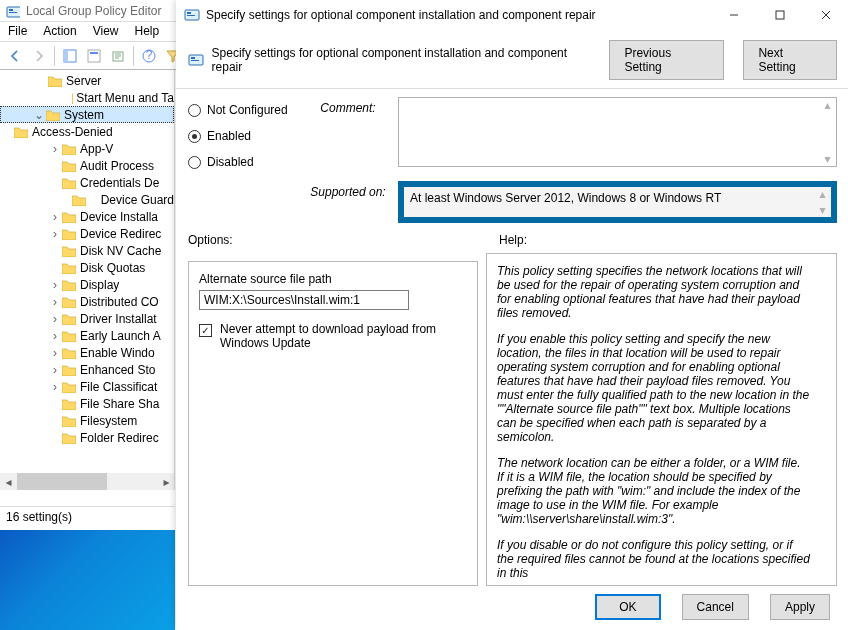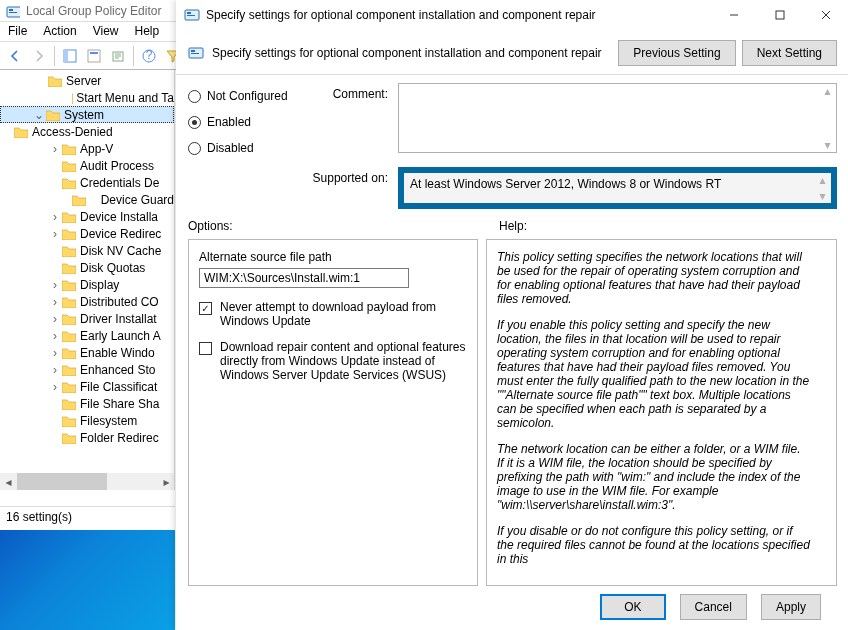--- a/index.html
+++ b/index.html
@@ -31,49 +31,49 @@
 
 .dlg { position: absolute; left: 176px; top: 0; width: 673px; height: 630px; background: #fff; box-shadow: -2px 0 6px rgba(0,0,0,0.15); display:flex; flex-direction:column;}
 .dlg-titlebar { height: 30px; display: flex; align-items: center; padding-left: 8px; }
 .dlg-titlebar .dlg-icon { width: 16px; height: 16px; margin-right: 6px; }
 .dlg-title { flex: 1; }
 .winbtn { width: 46px; height: 30px; display:flex;align-items:center;justify-content:center; }
 .winbtn svg { width: 10px; height: 10px; }
 .dlg-header { padding: 10px 12px 2px 12px; display:flex; align-items:center; }
 .dlg-header .dlg-icon { width: 16px; height:16px; margin-right: 8px; }
 .dlg-header .spacer { flex: 1; }
-.btn { background: #e1e1e1; border: 1px solid #adadad; padding: 5px 14px; margin-left: 6px; cursor: default; }
+.btn { background: #e1e1e1; border: 1px solid #adadad; padding: 5px 14px; margin-left: 19px; cursor: default; }
 .btn.primary { border: 2px solid #0078d7; padding: 4px 22px; }
 .dlg-divider { border-top: 1px solid #dcdcdc; margin: 6px 0 2px 0; }
 
 .dlg-top { display:flex; padding: 6px 12px 0 12px; }
 .radio-col { width: 120px; }
 .radio-row { display:flex; align-items:center; height: 26px; gap: 6px; }
 .radio { width:13px; height:13px; border:1px solid #333; border-radius:50%; display:flex;align-items:center;justify-content:center;}
 .radio.checked::after { content:""; width:5px;height:5px;border-radius:50%;background:#333;}
-.lbl-col { width: 90px; text-align: right; padding-right: 10px; padding-top: 4px;}
+.lbl-col { width: 90px; text-align: center; padding-right: 10px; padding-top: 4px; font-style: italic;}
 .field-col { flex:1; }
 .commentbox { width: 100%; height: 70px; border:1px solid #b0b0b0; background:#fff; position:relative;}
 .suprow { display:flex; padding: 6px 12px 2px 12px; }
 .supportedbox { flex:1; height: 42px; border:6px solid #0369a1; background:#f4f4f4; padding:4px 6px; position:relative;}
 .sbv { position:absolute; right:0; top:0; bottom:0; width:17px; display:flex;flex-direction:column;justify-content:space-between;align-items:center;color:#b0b0b0;}
 .labels-row { display:flex; padding: 8px 12px 2px 12px; gap: 13px; }
 .labels-row .l1 { flex: 0 0 298px; }
 
 .dlg-main { display:flex; gap: 8px; padding: 4px 12px 0 12px; flex:1; min-height:0;}
 .panel { border:1px solid #b8b8b8; padding: 10px; overflow:hidden;}
-.options-panel { width: 290px; }
+.options-panel { width: 290px; margin-top: 8px; }
 .help-panel { flex:1; overflow:hidden; }
 .textinput { width: 210px; border:1px solid #7a7a7a; padding: 2px 4px; margin-top:4px; }
 .chk-row { display:flex; gap:8px; margin-top: 12px; align-items:flex-start;}
 .chk { width:13px;height:13px;border:1px solid #333; margin-top:2px; flex-shrink:0; display:flex;align-items:center;justify-content:center;}
 .chk.checked::after { content:"✓"; font-size:10px; line-height:10px; color:#222;}
 .help-panel p { margin: 0 16px 12px 0; font-style: italic; }
 
-.dlg-footer { display:flex; justify-content:flex-end; padding: 8px 28px 10px 12px; gap:8px;align-items:flex-end; }
+.dlg-footer { display:flex; justify-content:flex-end; padding: 8px 19px 10px 12px; gap:2px;align-items:flex-end; }
 </style>
 </head>
 <body>
 
 <svg width="0" height="0" style="position:absolute">
   <defs>
     <g id="fld">
       <path d="M0 2 L5 2 L7 4 L14 4 L14 12 L0 12 Z" fill="#ffd868" stroke="#c9a227" stroke-width="0.6"></path>
     </g>
     <g id="gpicon">
@@ -389,24 +389,20 @@
   </div>
 
   <div class="dlg-main">
     <div class="panel options-panel">
       <div>Alternate source file path</div>
       <input class="textinput" value="WIM:X:\Sources\Install.wim:1" style="">
       <div class="chk-row">
         <span class="chk checked"></span>
         <span>Never attempt to download payload from Windows Update</span>
       </div>
-      <div class="chk-row">
-        <span class="chk"></span>
-        <span>Download repair content and optional features directly from Windows Update instead of Windows Server Update Services (WSUS)</span>
-      </div>
     </div>
     <div class="panel help-panel">
       <p>This policy setting specifies the network locations that will be used for the repair of operating system corruption and for enabling optional features that have had their payload files removed.</p>
       <p>If you enable this policy setting and specify the new location, the files in that location will be used to repair operating system corruption and for enabling optional features that have had their payload files removed. You must enter the fully qualified path to the new location in the ""Alternate source file path"" text box. Multiple locations can be specified when each path is separated by a semicolon.</p>
       <p>The network location can be either a folder, or a WIM file. If it is a WIM file, the location should be specified by prefixing the path with "wim:" and include the index of the image to use in the WIM file. For example "wim:\\server\share\install.wim:3".</p>
       <p>If you disable or do not configure this policy setting, or if the required files cannot be found at the locations specified in this</p>
     </div>
   </div>
 
   <div class="dlg-footer">

